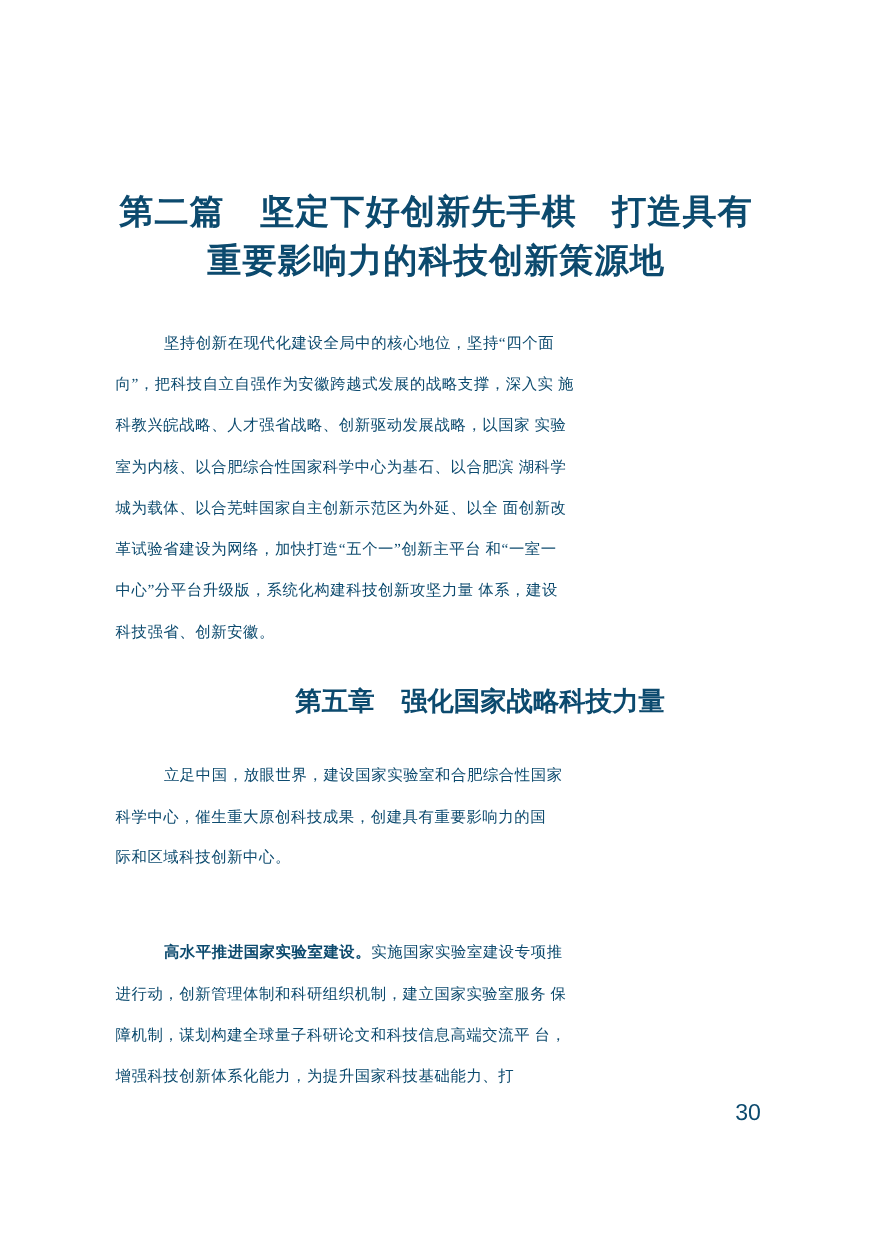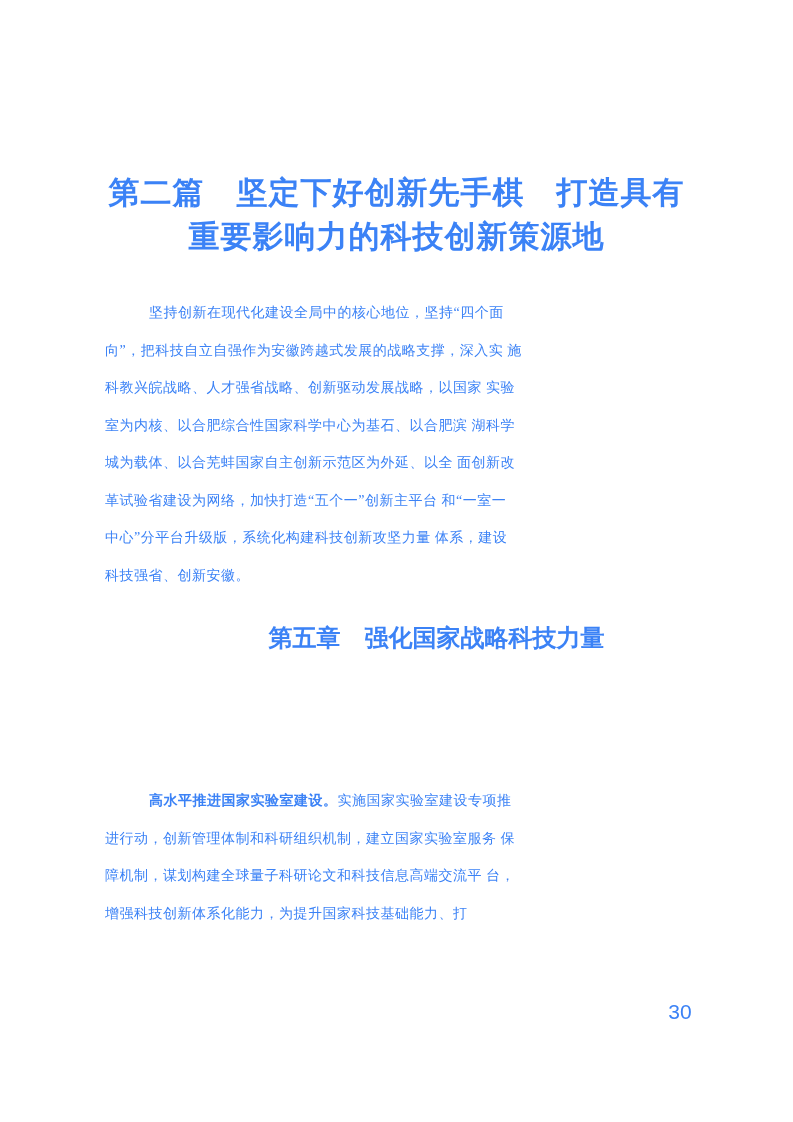--- a/index.html
+++ b/index.html
@@ -7,21 +7,21 @@
     padding: 0;
     background: #e8e8e8;
   }
   .page {
     position: relative;
     width: 793px;
     height: 1122px;
     margin: 0 auto;
     background: #ffffff;
     overflow: hidden;
-    color: #3b82f6;
+    color: #0c4a6e;
     font-family: "Liberation Serif", "DejaVu Serif", serif;
   }
   .doc-title {
     position: absolute;
     left: 0;
     top: 171px;
     width: 793px;
     text-align: center;
     font-size: 31px;
     line-height: 44px;
@@ -47,21 +47,21 @@
     width: 793px;
     text-align: center;
     font-size: 24px;
     line-height: 34px;
     font-weight: 700;
     font-family: "Liberation Sans", "DejaVu Sans", sans-serif;
     white-space: pre;
     margin-left: 40px;
   }
   .para-2 { top: 687px; }
-  .para-3 { top: 782px; }
+  .para-3 { top: 848px; }
   .para-3 b { font-weight: 700; }
   .page-number {
     position: absolute;
     left: 655px;
     top: 999px;
     width: 50px;
     text-align: center;
     font-size: 21px;
     line-height: 26px;
     font-family: "Liberation Sans", "DejaVu Sans", sans-serif;
@@ -79,20 +79,23 @@
 向”，把科技自立自强作为安徽跨越式发展的战略支撑，深入实 施
 科教兴皖战略、人才强省战略、创新驱动发展战略，以国家 实验
 室为内核、以合肥综合性国家科学中心为基石、以合肥滨 湖科学
 城为载体、以合芜蚌国家自主创新示范区为外延、以全 面创新改
 革试验省建设为网络，加快打造“五个一”创新主平台 和“一室一
 中心”分平台升级版，系统化构建科技创新攻坚力量 体系，建设
 科技强省、创新安徽。</div>
 
   <div class="chapter-heading">第五章　强化国家战略科技力量</div>
 
+  <div class="body-para para-2">立足中国，放眼世界，建设国家实验室和合肥综合性国家
+科学中心，催生重大原创科技成果，创建具有重要影响力的国
+际和区域科技创新中心。</div>
 
   <div class="body-para para-3"><b>高水平推进国家实验室建设。</b><span>实施国家实验室建设专项推
 进行动，创新管理体制和科研组织机制，建立国家实验室服务 保
 障机制，谋划构建全球量子科研论文和科技信息高端交流平 台，
 增强科技创新体系化能力，为提升国家科技基础能力、打</span></div>
 
   <div class="page-number">30</div>
 
 </div>
 

